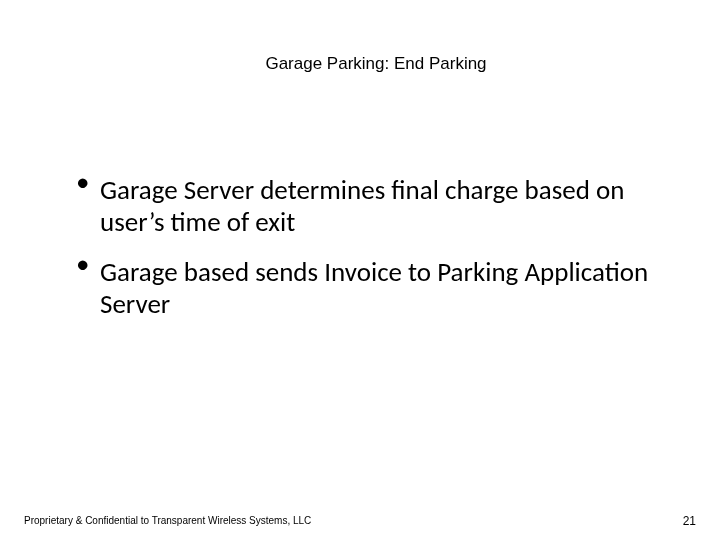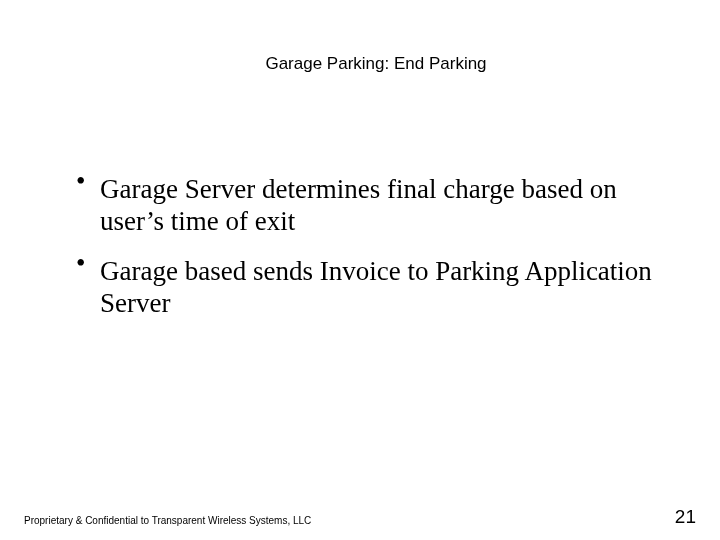--- a/index.html
+++ b/index.html
@@ -24,21 +24,20 @@
     font-family: Arial, sans-serif;
     font-size: 17px;
     color: #000;
     font-weight: 400;
   }
   .content {
     position: absolute;
     top: 134px;
     left: 38px;
     right: 38px;
-    font-family: Liberation Serif, serif;
   }
   .bullet-list {
     list-style: none;
   }
   .bullet-item {
     position: relative;
     padding-left: 30px;
     font-size: 27px;
     line-height: 1.18;
     color: #000;
@@ -59,21 +58,21 @@
     width: 100%;
     font-family: Arial, sans-serif;
     font-size: 10px;
     color: #000;
   }
   .page-number {
     position: absolute;
     bottom: 20px;
     right: 32px;
     font-family: Arial, sans-serif;
-    font-size: 19px;
+    font-size: 12px;
     color: #000;
   }
 </style>
 </head>
 <body>
 
 <div class="slide">
 
   <div class="title">Garage Parking: End Parking</div>
 

